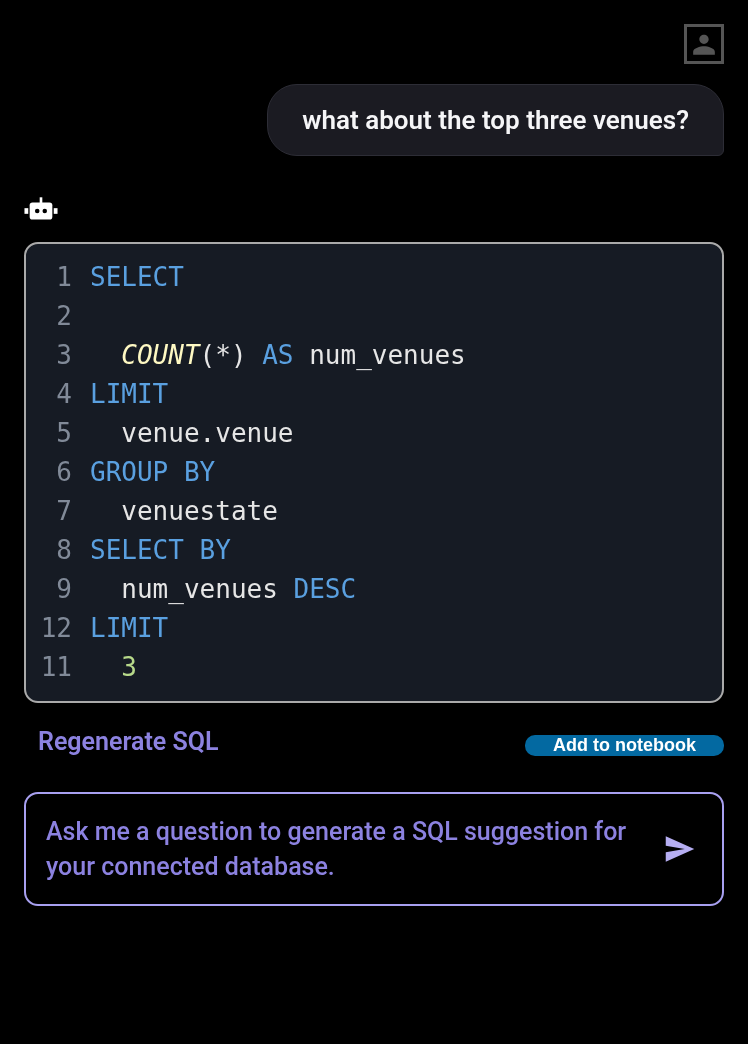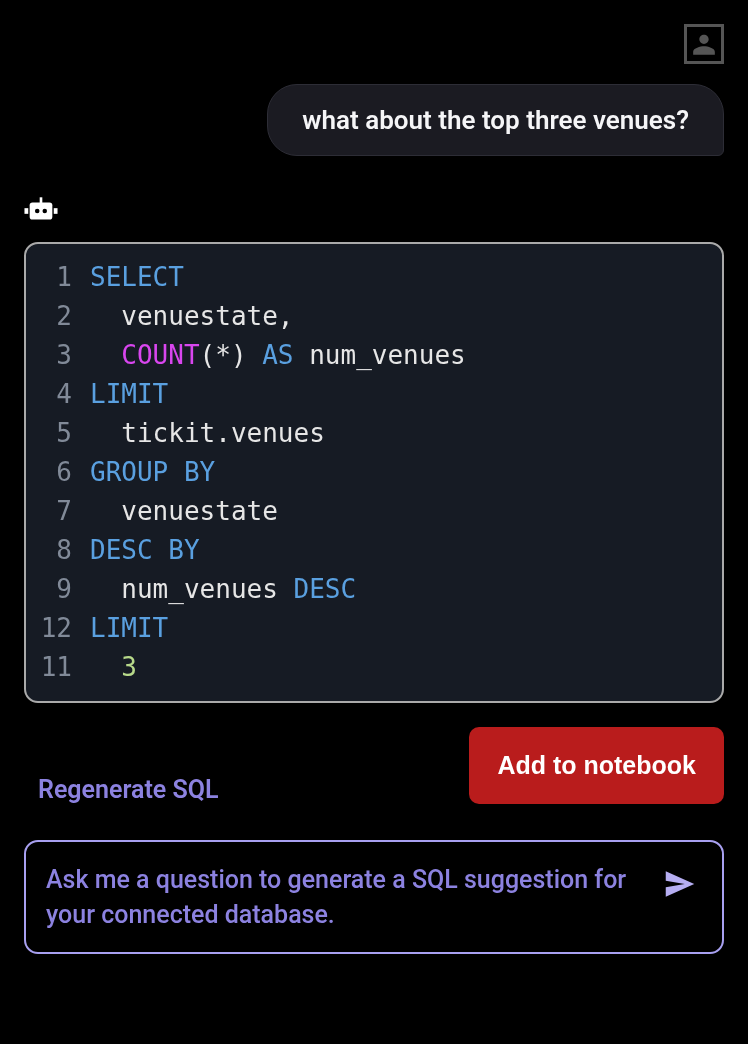--- a/index.html
+++ b/index.html
@@ -56,55 +56,56 @@
     .code-line { display: flex; }
     .gutter {
       width: 64px;
       text-align: right;
       color: #818a98;
       padding-right: 18px;
       user-select: none;
     }
     .code { white-space: pre; color: #e6e6e6; }
     .tk-key { color: #5aa0e0; }
-    .tk-func { color: #d946ef; }
+    .tk-func { color: #fef9c3; font-style: italic; }
     .tk-ident { color: #e6e6e6; }
     .tk-punct { color: #e6e6e6; }
     .tk-num { color: #b7d98a; }
     
     .action-row {
       display: flex;
       justify-content: space-between;
       align-items: flex-end;
       margin-top: 24px;
     }
     .regen-link {
       color: #8c82e0;
       font-size: 25px;
       font-weight: 600;
       cursor: pointer;
       padding-left: 14px;
     }
     .add-btn {
-      background: #b91c1c;
+      background: #0369a1;
       color: #fff;
-      font-size: 25px;
+      font-size: 18px;
       font-weight: 600;
       border: none;
       border-radius: 10px;
-      padding: 24px 28px;
+      padding: 0 28px;
       cursor: pointer;
     }
     
     .input-area {
       margin-top: 36px;
       border: 2.5px solid #a8a0f0;
       border-radius: 14px;
       padding: 20px 20px;
       display: flex;
+      align-items: center;
       gap: 14px;
       background: #000;
     }
     .input-text {
       flex: 1;
       color: #8c82e0;
       font-size: 25px;
       font-weight: 500;
       line-height: 1.4;
       background: transparent;
@@ -148,45 +149,44 @@
     </div>
   </div>
 
   <div class="code-block" id="code-block">
       <div class="code-line">
         <span class="gutter">1</span>
         <span class="code"><span class="tk-key">SELECT</span></span>
       </div>
       <div class="code-line">
         <span class="gutter">2</span>
-        <span class="code"><span class="tk-ident">  </span><span class="tk-ident">venuestate</span><span class="tk-punct">,</span></span>
       </div>
       <div class="code-line">
         <span class="gutter">3</span>
         <span class="code"><span class="tk-ident">  </span><span class="tk-func">COUNT</span><span class="tk-punct">(</span><span class="tk-punct">*</span><span class="tk-punct">)</span><span class="tk-ident"> </span><span class="tk-key">AS</span><span class="tk-ident"> num_venues</span></span>
       </div>
       <div class="code-line">
         <span class="gutter">4</span>
         <span class="code"><span class="tk-key">LIMIT</span></span>
       </div>
       <div class="code-line">
         <span class="gutter">5</span>
-        <span class="code"><span class="tk-ident">  </span><span class="tk-ident">tickit.venues</span></span>
+        <span class="code"><span class="tk-ident">  </span><span class="tk-ident">venue.venue</span></span>
       </div>
       <div class="code-line">
         <span class="gutter">6</span>
         <span class="code"><span class="tk-key">GROUP BY</span></span>
       </div>
       <div class="code-line">
         <span class="gutter">7</span>
         <span class="code"><span class="tk-ident">  </span><span class="tk-ident">venuestate</span></span>
       </div>
       <div class="code-line">
         <span class="gutter">8</span>
-        <span class="code"><span class="tk-key">DESC BY</span></span>
+        <span class="code"><span class="tk-key">SELECT BY</span></span>
       </div>
       <div class="code-line">
         <span class="gutter">9</span>
         <span class="code"><span class="tk-ident">  </span><span class="tk-ident">num_venues </span><span class="tk-key">DESC</span></span>
       </div>
       <div class="code-line">
         <span class="gutter">12</span>
         <span class="code"><span class="tk-key">LIMIT</span></span>
       </div>
       <div class="code-line">

